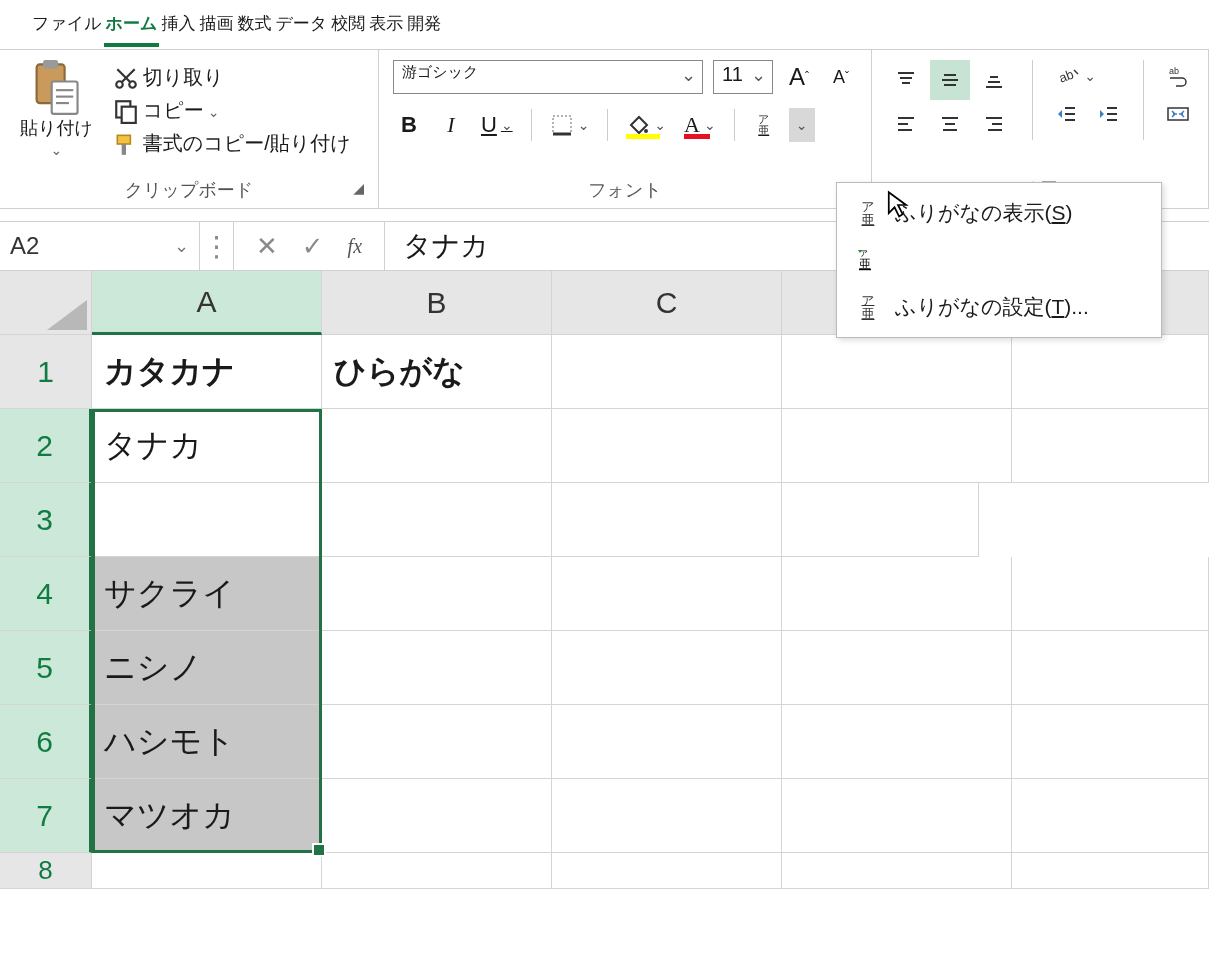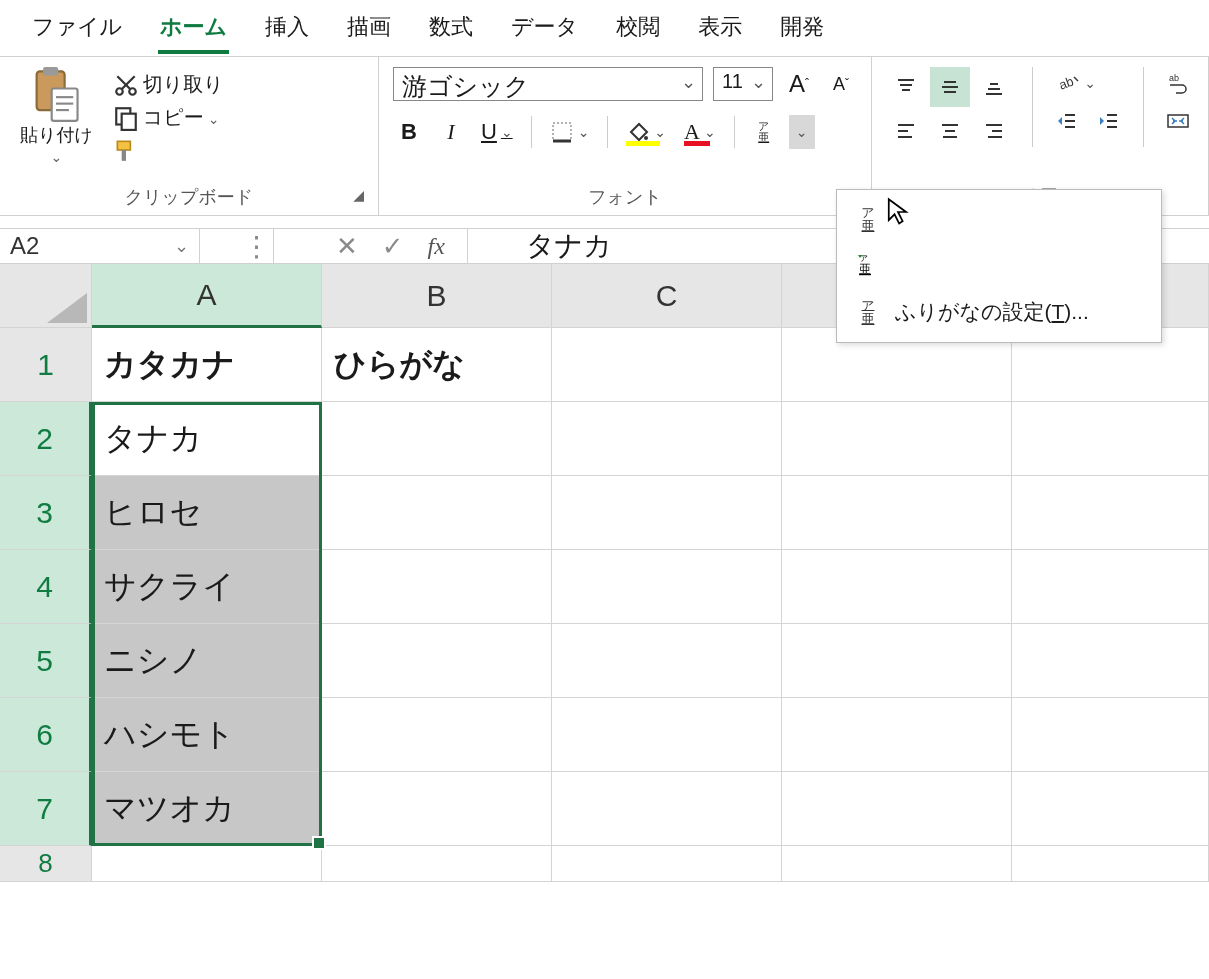--- a/index.html
+++ b/index.html
@@ -22,23 +22,22 @@
     font-size: 18px;
     color: var(--text);
     background: #ffffff;
     width: 1209px;
     overflow: hidden;
   }
 
   
   .menu {
     display: flex;
-    gap: 34px;
     padding: 12px 30px 0 30px;
-    font-size: 22px;
+    font-size: 17px;
     position: relative;
     user-select: none;
   }
   .menu span { padding: 0 2px 8px 2px; cursor: pointer; }
   .menu .active {
     color: var(--menu-active-green);
     font-weight: 600;
     border-bottom: 4px solid var(--menu-active-green);
   }
 
@@ -82,21 +81,21 @@
   }
   .paste-icon svg { width: 100%; height: 100%; }
   .paste-caption { font-size: 18px; }
   .tiny-chevron { font-size: 14px; color: #666; margin-top: 2px; }
 
   .clip-line { display: flex; align-items: center; gap: 4px; font-size: 20px; cursor: pointer; }
   .clip-line svg { width: 26px; height: 26px; flex-shrink: 0; }
 
   .font-name {
     width: 310px; height: 34px;
-    border: 1px solid #888; font-size: 25px;
+    border: 1px solid #888; font-size: 15px;
     padding: 2px 26px 2px 8px;
     position: relative; background: #fff;
   }
   .font-name::after, .font-size::after {
     content: "⌄"; position: absolute; right: 6px; top: 3px; color: #555; font-size: 18px;
   }
   .font-size {
     width: 60px; height: 34px; border: 1px solid #888; font-size: 20px;
     padding: 2px 22px 2px 8px; position: relative; background: #fff;
   }
@@ -156,40 +155,39 @@
   }
   .dropdown-menu .mi .u { text-decoration: underline; }
 
   .cursor-arrow {
     position: absolute; top: 140px; left: 886px; z-index: 60;
     width: 24px; height: 30px; pointer-events: none;
   }
 
   
   .namebar {
-    display: flex; align-items: stretch; height: 36px;
+    display: flex; align-items: stretch; height: 50px;
     border-bottom: 1px solid var(--border-grey);
     border-top: 1px solid var(--border-grey);
     margin-top: 12px;
-    gap: 40px;
   }
   .namebox {
     width: 200px; display: flex; align-items: center; justify-content: space-between;
     padding: 0 10px; border-right: 1px solid var(--border-grey);
     font-size: 24px; color: #333;
   }
   .namebox .dd { color: #777; font-size: 18px; }
   .colon { width: 34px; display:flex; align-items:center; justify-content:center;
     color:#888; font-size:28px; border-right:1px solid var(--border-grey); }
   .fx-controls {
     display: flex; align-items: center; gap: 24px;
     padding: 0 22px; color: #8a8a8a; font-size: 26px;
     border-right: 1px solid var(--border-grey);
   }
-  .fx-controls .fx { font-style: italic; font-family: "Cambria Math", serif; font-size: 24px; color: #555; }
+  .fx-controls .fx { font-style: italic; font-family: "Cambria Math", serif; font-size: 20px; color: #555; }
   .formula {
     flex: 1; display: flex; align-items: center; padding: 0 18px;
     font-size: 28px;
   }
 
   
   .grid-wrap { display: flex; }
   .corner {
     width: 92px; height: 64px; background: var(--header-bg);
     border-right: 1px solid var(--grid-border);
@@ -300,20 +298,21 @@
             <rect x="8" y="8" width="13" height="15" fill="#fff" stroke="#333" stroke-width="2"></rect>
           </svg>
           <span>コピー</span>
           <span class="tiny-chevron">⌄</span>
         </div>
         <div class="clip-line">
           <svg viewBox="0 0 24 24">
             <rect x="4" y="4" width="12" height="8" fill="#f4c242" stroke="#b88a1e" stroke-width="1.5"></rect>
             <rect x="8" y="12" width="4" height="10" fill="#888"></rect>
           </svg>
+          <span>書式のコピー/貼り付け</span>
         </div>
       </div>
     </div>
     <div class="group-label">
       <span>クリップボード</span>
       <span class="launcher">◢</span>
     </div>
   </div>
 
   <div class="group" style="width:516px;">
@@ -460,20 +459,23 @@
       <span>配置</span>
     </div>
   </div>
 
   <div class="dropdown-menu">
     <div class="mi">
       <span class="micon">
           <span>ア</span>
           <span style="text-decoration:underline;">亜</span>
         </span>
+      <span>
+        <span>ふりがなの表示(</span><span class="u">S</span><span>)</span>
+      </span>
     </div>
     <div class="mi">
       <span class="micon">
         <svg width="24" height="24" viewBox="0 0 24 24">
             <text x="4" y="8" font-size="8">ア</text>
             <text x="3" y="20" font-size="12" text-decoration="underline">亜</text>
             <path d="M2 2 L6 2 L4 5 Z" fill="#1e8a3b"></path>
           </svg>
       </span>
     </div>
@@ -531,21 +533,20 @@
     <div class="row">
       <div class="rowhead sel">2</div>
       <div class="cell cA" style="background:#fff;">タナカ</div>
       <div class="cell cB"></div>
       <div class="cell cC"></div>
       <div class="cell cD"></div>
       <div class="cell cE"></div>
     </div>
     <div class="row">
       <div class="rowhead sel">3</div>
-      <div class="cell selrange cA">ヒロセ</div>
       <div class="cell cB"></div>
       <div class="cell cC"></div>
       <div class="cell cD"></div>
       <div class="cell cE"></div>
     </div>
     <div class="row">
       <div class="rowhead sel">4</div>
       <div class="cell selrange cA">サクライ</div>
       <div class="cell cB"></div>
       <div class="cell cC"></div>

